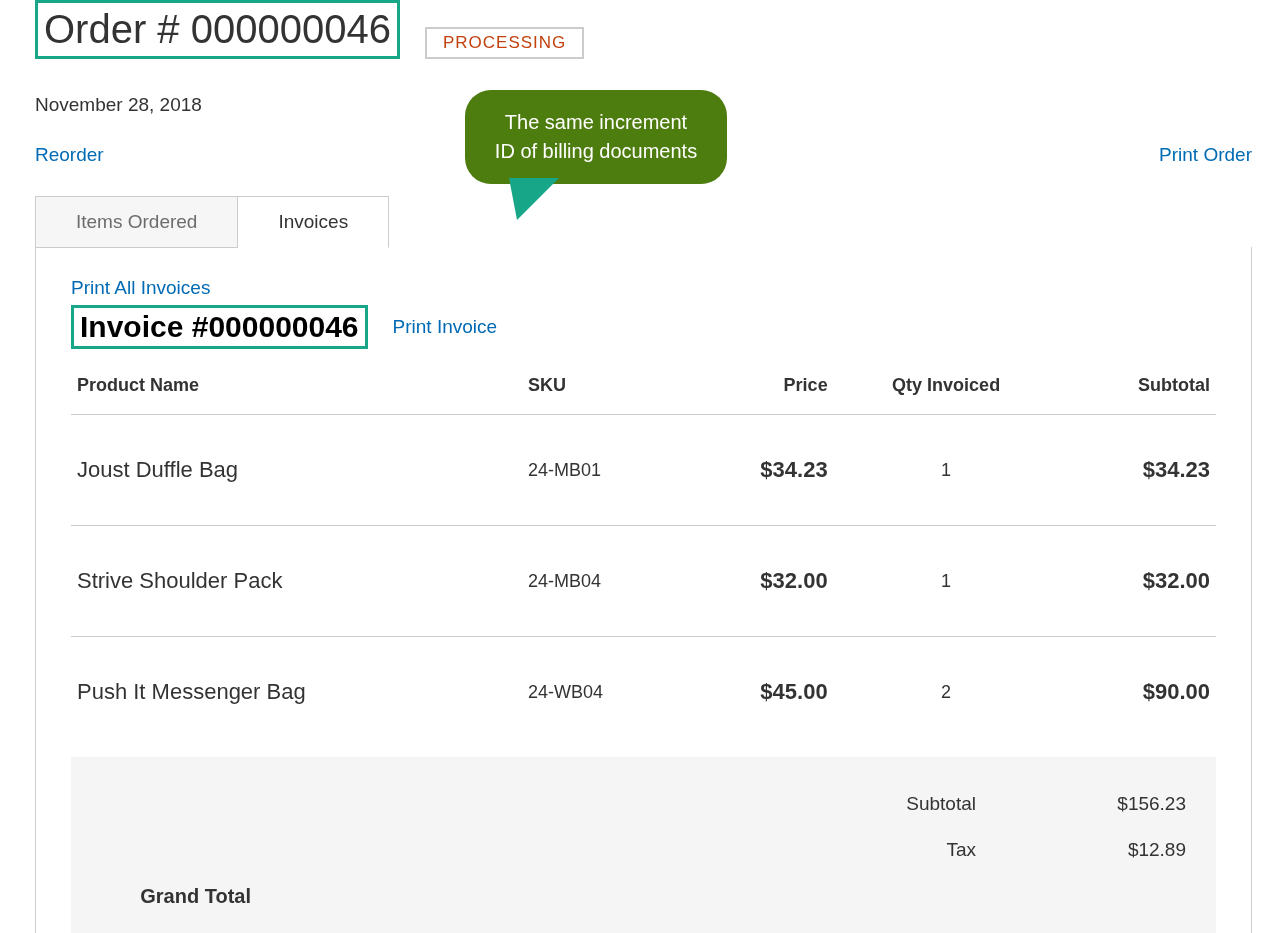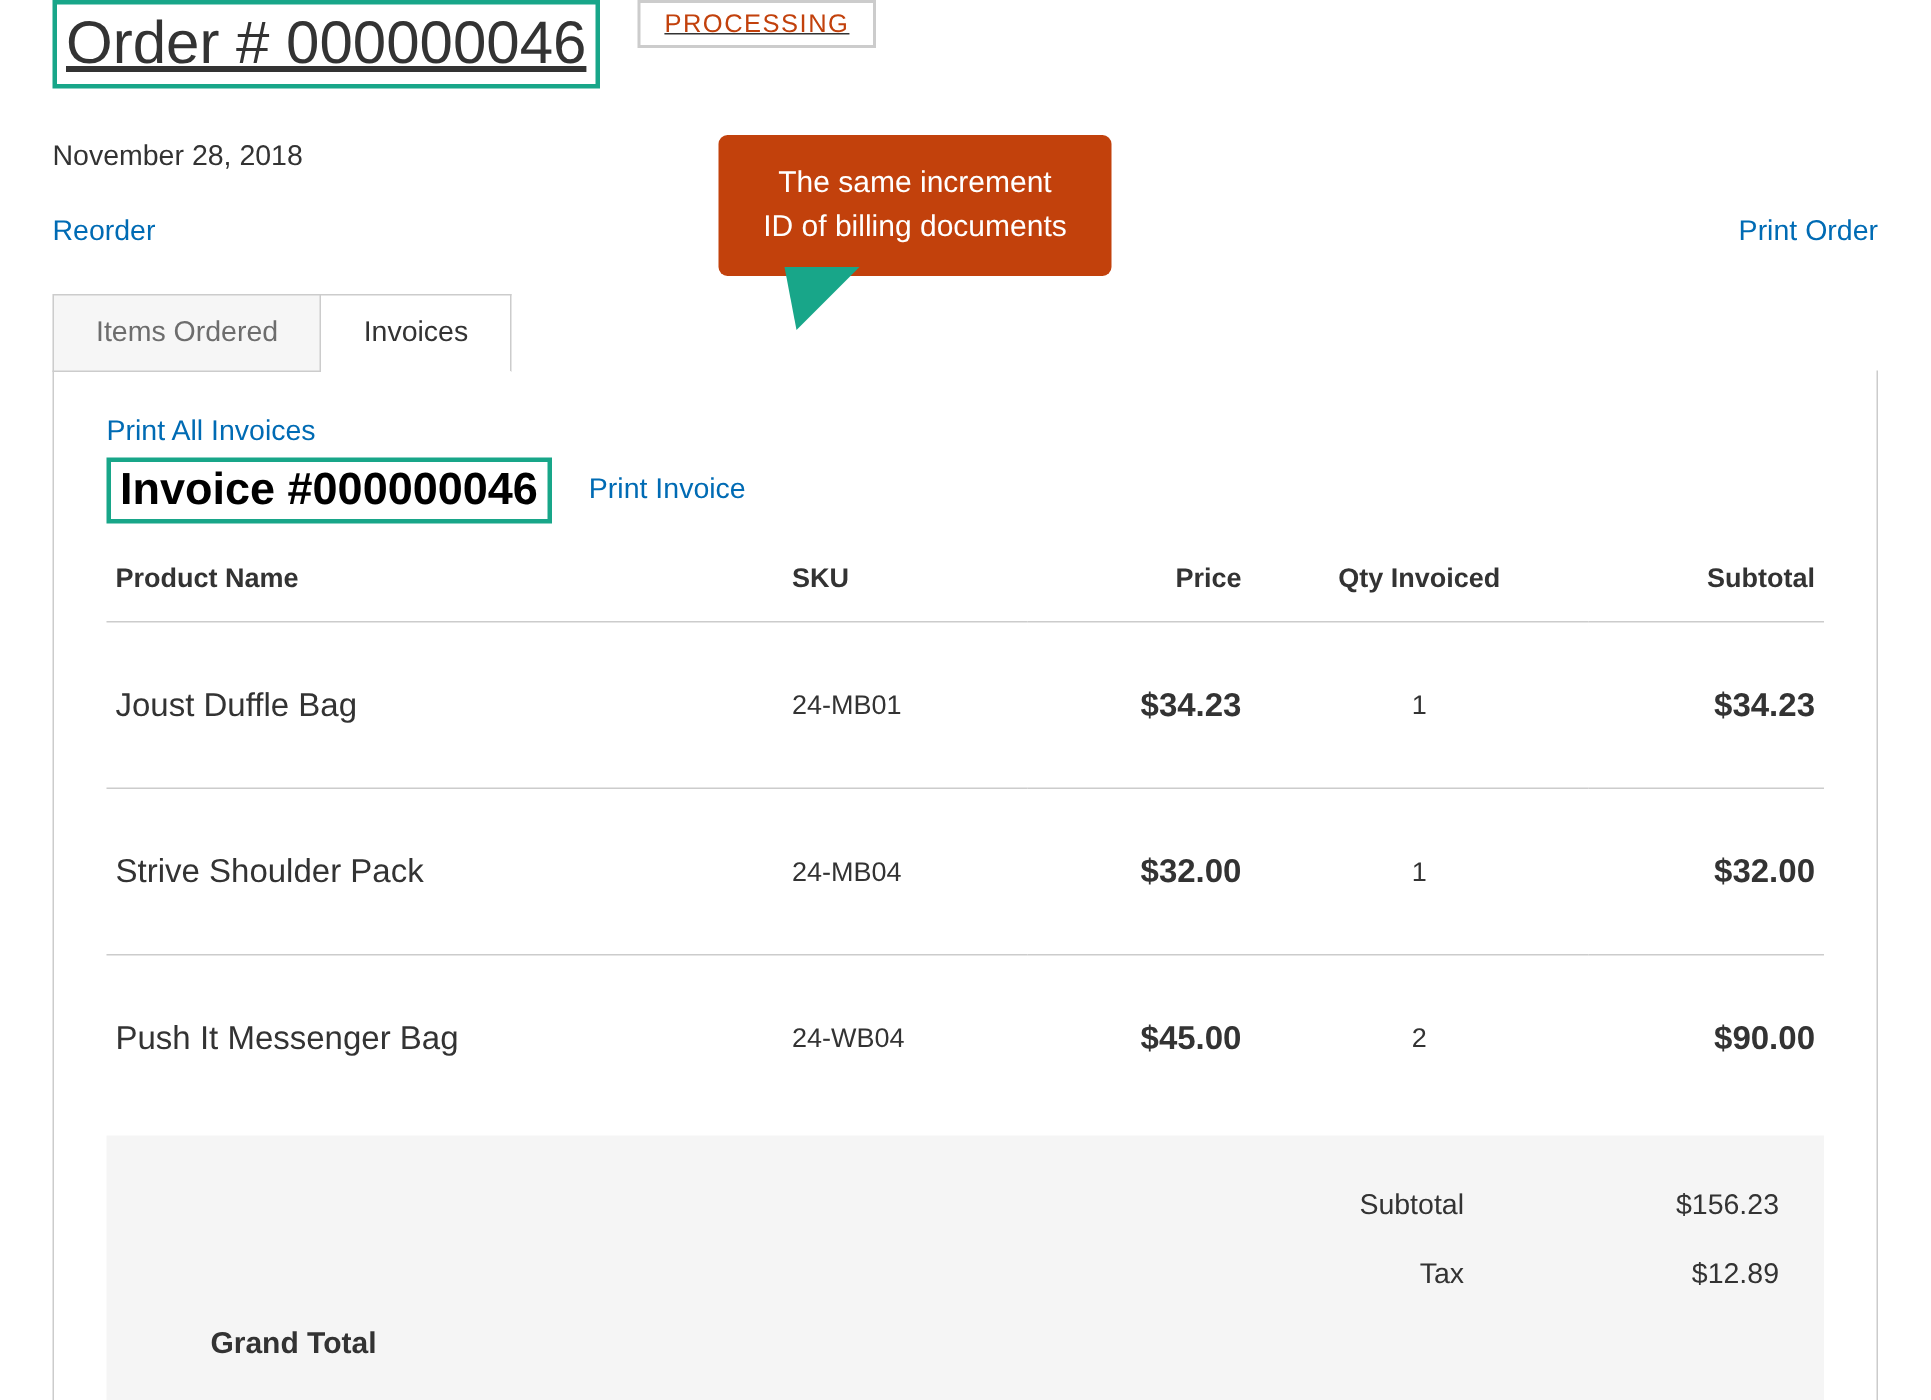--- a/index.html
+++ b/index.html
@@ -5,24 +5,23 @@
   * { box-sizing: border-box; margin: 0; padding: 0; }
   body {
     font-family: "Helvetica Neue", Helvetica, Arial, sans-serif;
     background: #fff;
     color: #333;
     width: 1287px;
     padding: 0 35px;
   }
   .title-row {
     display: flex;
-    align-items: flex-start;
+    align-items: flex-end;
     gap: 25px;
     margin-top: 0;
-    text-decoration: underline;
   }
   .order-title {
     font-size: 40px;
     font-weight: 300;
     color: #333;
     border: 3px solid #18a689;
     padding: 4px 6px;
   }
   .status-badge {
     border: 2px solid #ccc;
@@ -45,21 +44,21 @@
     color: #006bb4;
     font-size: 19px;
     cursor: pointer;
   }
   .tabs {
     display: flex;
     margin-top: 30px;
     position: relative;
   }
   .tab {
-    padding: 14px 28px;
+    padding: 14px 40px;
     font-size: 19px;
     border: 1px solid #ccc;
     background: #f6f6f6;
     color: #6d6d6d;
     cursor: pointer;
     position: relative;
   }
   .tab.active {
     background: #fff;
     color: #333;
@@ -138,25 +137,25 @@
     gap: 100px;
     padding: 12px 0;
     font-size: 19px;
     color: #333;
   }
   .totals-row .label { width: 150px; text-align: right; }
   .totals-row .value { width: 110px; text-align: right; }
   .totals-row.grand { font-weight: 700; font-size: 20px; flex-direction: column; }
   .callout {
     position: absolute;
-    left: 444px;
+    left: 430px;
     top: 90px;
-    background: #c2410c;
+    background: #4d7c0f;
     color: #fff;
-    border-radius: 6px;
+    border-radius: 26px;
     padding: 18px 28px;
     font-size: 20px;
     text-align: center;
     line-height: 1.45;
     width: 262px;
     z-index: 10;
   }
   .callout::after {
     content: "";
     position: absolute;

